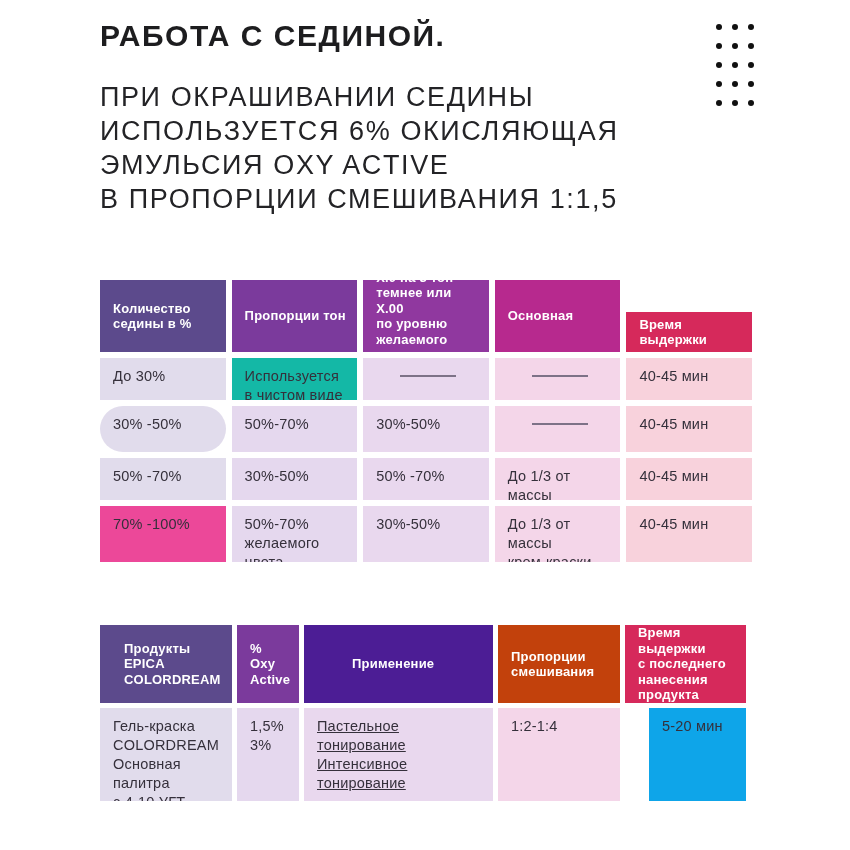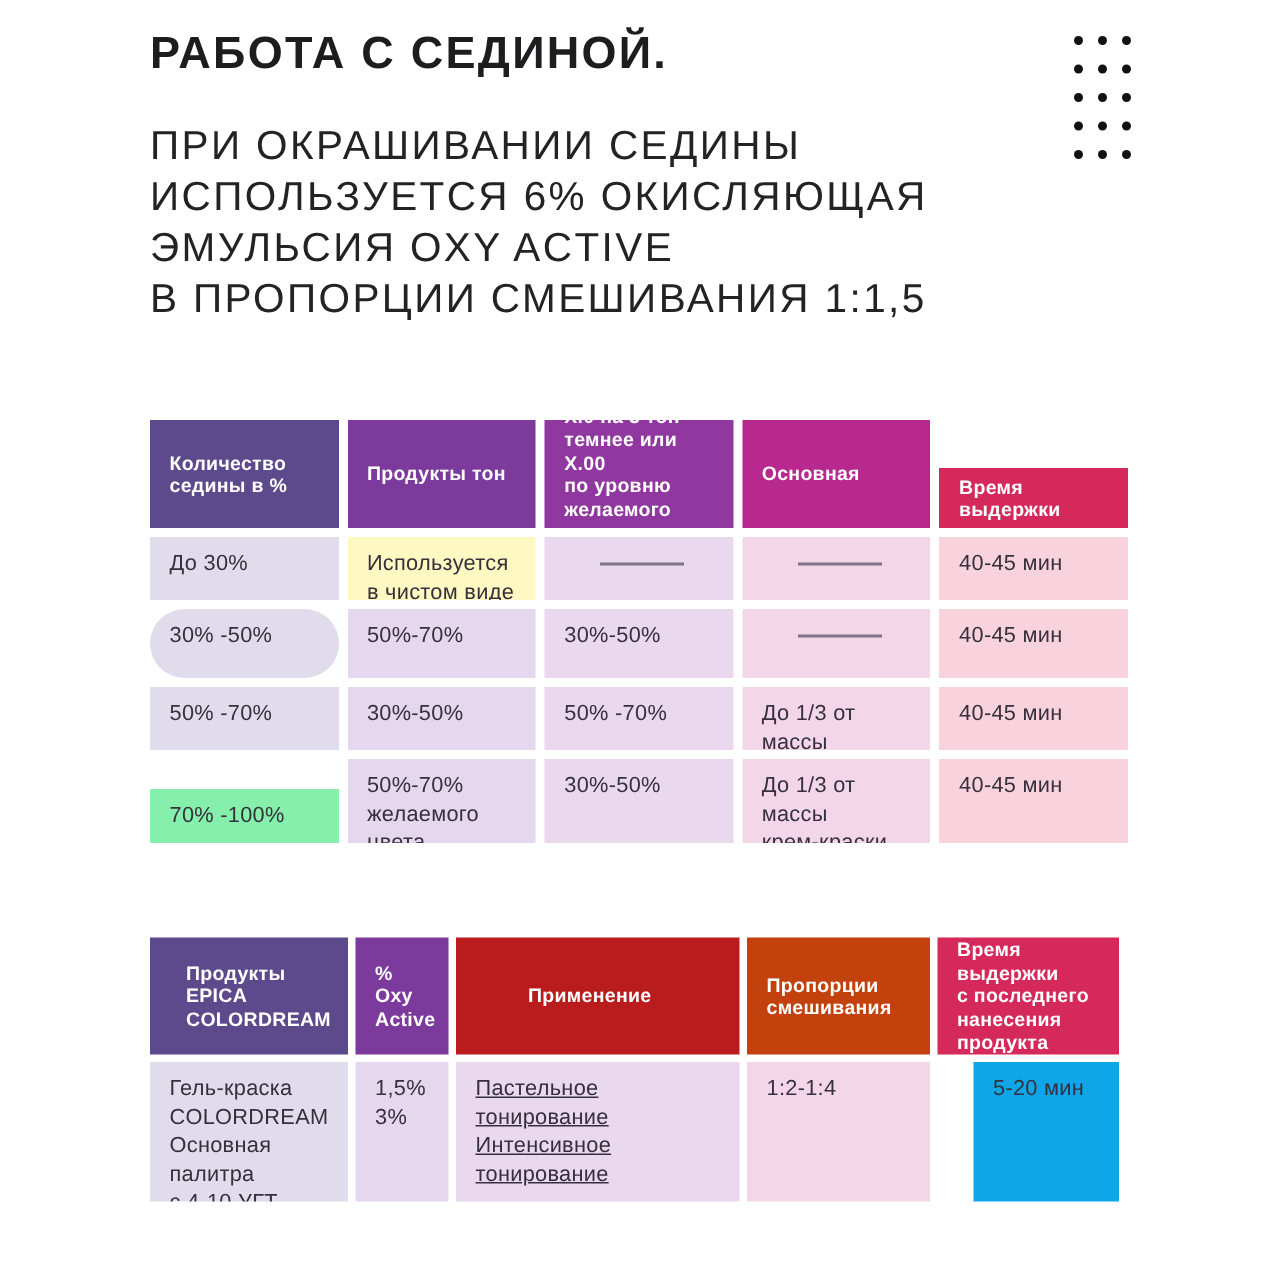--- a/index.html
+++ b/index.html
@@ -78,37 +78,37 @@
       <div class="dot" style="background: rgb(17, 17, 17);"></div>
       <div class="dot" style="background: rgb(17, 17, 17);"></div>
       <div class="dot" style="background: rgb(17, 17, 17);"></div>
     </div>
   <div class="table t1" id="table1">
       <div class="cell head" style="background: rgb(92, 74, 140); color: rgb(255, 255, 255);">
         <span>Количество
 седины в %</span>
       </div>
       <div class="cell head" style="background: rgb(123, 58, 156); color: rgb(255, 255, 255);">
-        <span>Продукты тон</span>
+        <span>Пропорции тон</span>
       </div>
       <div class="cell head" style="background: rgb(144, 56, 159); color: rgb(255, 255, 255);">
         <span>Х.0 на 3 тон
 темнее или Х.00
 по уровню
 желаемого тона</span>
       </div>
       <div class="cell head" style="background: rgb(183, 41, 142); color: rgb(255, 255, 255);">
         <span>Основная</span>
       </div>
       <div class="cell head" style="background: rgb(214, 41, 91); color: rgb(255, 255, 255); margin-top: 32px;">
         <span>Время
 выдержки</span>
       </div>
       <div class="cell body" style="background: rgb(225, 220, 236);"><span>До 30%</span></div>
-      <div class="cell body" style="background: #fef9c3;"><span>Используется
+      <div class="cell body" style="background: #14b8a6;"><span>Используется
 в чистом виде</span></div>
       <div class="cell body" style="background: rgb(233, 216, 238);">
         <div class="dash" style="background: rgb(125, 114, 135);"></div>
       </div>
       <div class="cell body" style="background: rgb(244, 214, 233);">
         <div class="dash" style="background: rgb(125, 114, 135);"></div>
       </div>
       <div class="cell body" style="background: rgb(248, 210, 220);"><span>40-45 мин</span></div>
       <div class="cell body" style="background: rgb(225, 220, 236); border-radius: 23px;"><span>30% -50%</span></div>
       <div class="cell body" style="background: rgb(229, 216, 238);"><span>50%-70%</span></div>
@@ -116,41 +116,41 @@
       <div class="cell body" style="background: rgb(244, 214, 233);">
         <div class="dash" style="background: rgb(125, 114, 135);"></div>
       </div>
       <div class="cell body" style="background: rgb(248, 210, 220);"><span>40-45 мин</span></div>
       <div class="cell body" style="background: rgb(225, 220, 236);"><span>50% -70%</span></div>
       <div class="cell body" style="background: rgb(229, 216, 238);"><span>30%-50%</span></div>
       <div class="cell body" style="background: rgb(233, 216, 238);"><span>50% -70%</span></div>
       <div class="cell body" style="background: rgb(244, 214, 233);"><span>До 1/3 от массы
 крем-краски</span></div>
       <div class="cell body" style="background: rgb(248, 210, 220);"><span>40-45 мин</span></div>
-      <div class="cell body" style="background: #86efac; margin-top: 20px;"><span>70% -100%</span></div>
+      <div class="cell body" style="background: #ec4899;"><span>70% -100%</span></div>
       <div class="cell body" style="background: rgb(229, 216, 238);"><span>50%-70%
 желаемого цвета
 на 1 тон темнее</span></div>
       <div class="cell body" style="background: rgb(233, 216, 238);"><span>30%-50%</span></div>
       <div class="cell body" style="background: rgb(244, 214, 233);"><span>До 1/3 от массы
 крем-краски</span></div>
       <div class="cell body" style="background: rgb(248, 210, 220);"><span>40-45 мин</span></div>
     </div>
   <div class="table t2" id="table2">
       <div class="cell head" style="background: rgb(92, 74, 140); color: rgb(255, 255, 255); padding-left: 24px;">
         <span>Продукты
 EPICA
 COLORDREAM</span>
       </div>
       <div class="cell head" style="background: rgb(123, 58, 156); color: rgb(255, 255, 255);">
         <span>%
 Oxy
 Active</span>
       </div>
-      <div class="cell head" style="background: #b91c1c; color: rgb(255, 255, 255); padding-left: 48px;">
+      <div class="cell head" style="background: #4c1d95; color: rgb(255, 255, 255); padding-left: 48px;">
         <span>Применение</span>
       </div>
       <div class="cell head" style="background: #c2410c; color: rgb(255, 255, 255);">
         <span>Пропорции
 смешивания</span>
       </div>
       <div class="cell head" style="background: rgb(214, 41, 91); color: rgb(255, 255, 255);">
         <span>Время выдержки
 с последнего
 нанесения

